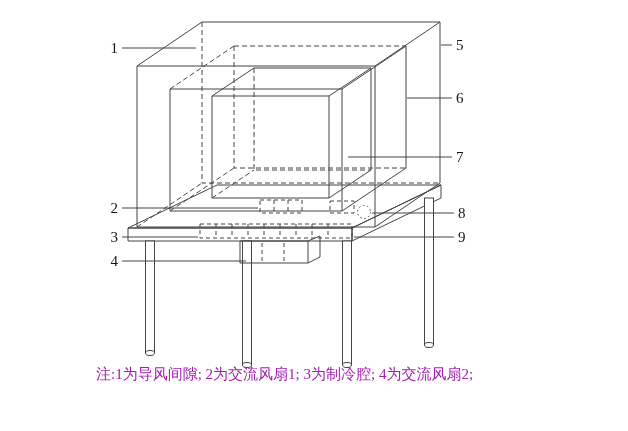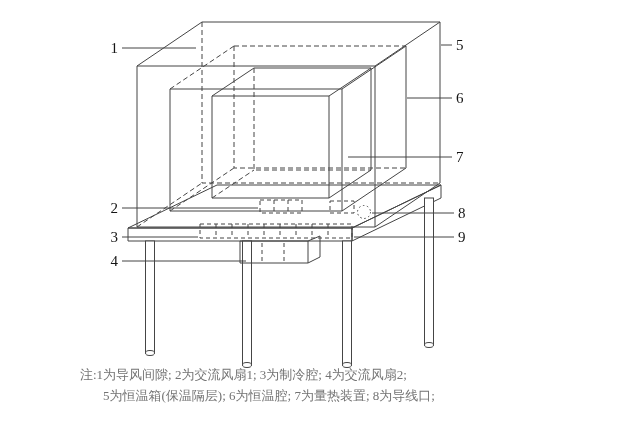--- a/index.html
+++ b/index.html
@@ -12,22 +12,22 @@
   svg .ln   { stroke:#454545; fill:none; stroke-width:1; }
   svg .dash { stroke-dasharray:5 3; }
   svg .dash2{ stroke-dasharray:4 3; }
   svg .dot  { stroke-dasharray:1.5 2.6; }
   svg .fillw{ fill:#ffffff; }
   svg text.lbl {
     font-size:15px; fill:#151515;
     font-family:"Liberation Serif","DejaVu Serif",serif;
   }
   .caption {
-    position:absolute; left:80px; top:364px;
-    font-size:13px; line-height:21px; color:#737373;
+    position:absolute; left:96px; top:364px;
+    font-size:15px; line-height:21px; color:#a21caf;
     white-space:nowrap;
   }
   .cap-line.indent { padding-left:23px; }
 </style>
 </head>
 <body>
 
 <div class="screenshot">
 
   <svg class="diagram" width="628" height="431" viewBox="0 0 628 431">
@@ -132,16 +132,15 @@
     <text class="lbl" x="118" y="266" text-anchor="end">4</text>
     <text class="lbl" x="456" y="50">5</text>
     <text class="lbl" x="456" y="103">6</text>
     <text class="lbl" x="456" y="162">7</text>
     <text class="lbl" x="458" y="218">8</text>
     <text class="lbl" x="458" y="242">9</text>
   </svg>
 
   <div class="caption">
     <div class="cap-line">注:1为导风间隙; 2为交流风扇1; 3为制冷腔; 4为交流风扇2;</div>
-    <div class="cap-line indent">5为恒温箱(保温隔层); 6为恒温腔; 7为量热装置; 8为导线口;</div>
   </div>
 
 </div>
 
 </body></html>

